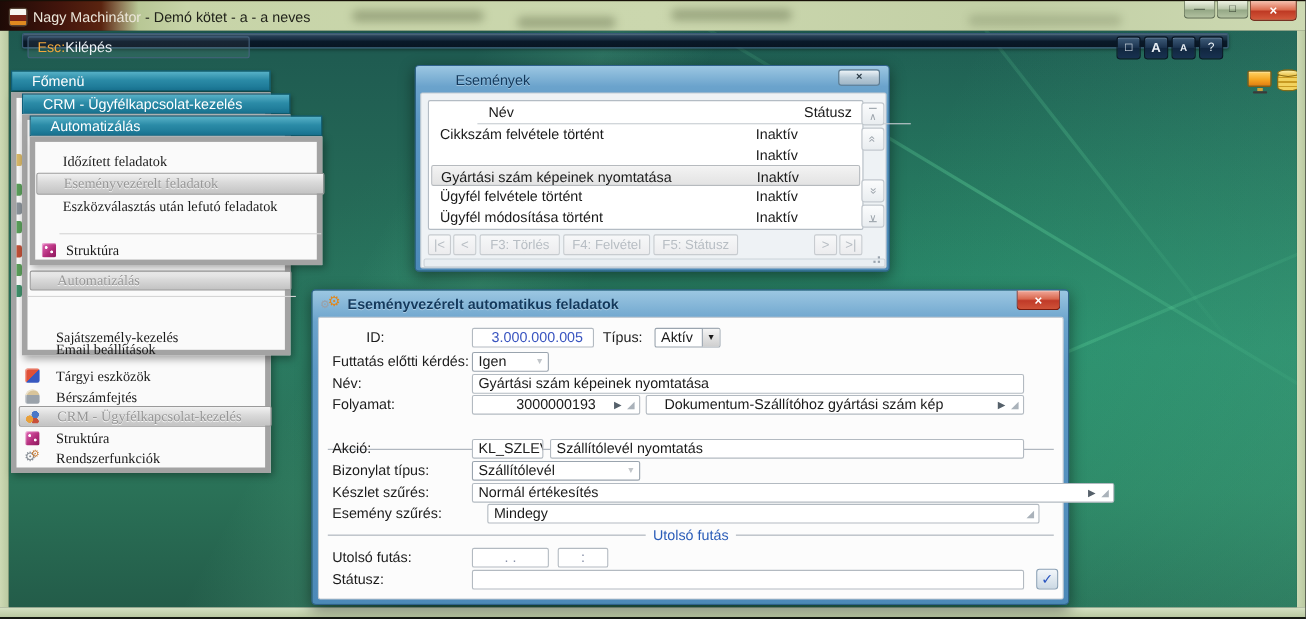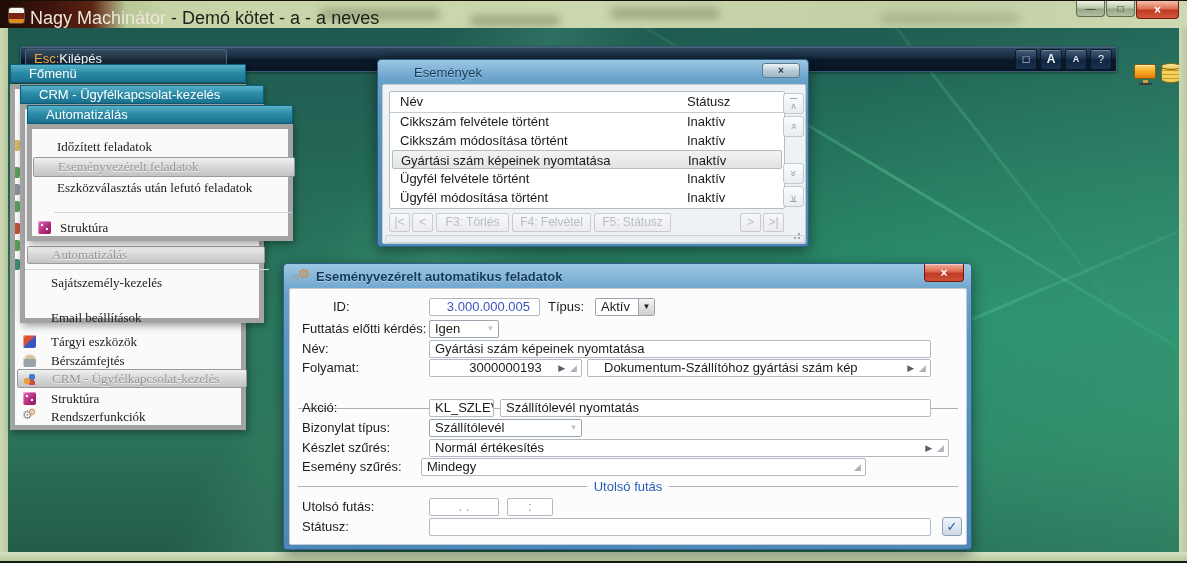--- a/index.html
+++ b/index.html
@@ -5,21 +5,21 @@
   html,body{margin:0;padding:0;background:#555;}
   .stage{position:relative;width:1187px;height:563px;overflow:hidden;
          font-family:"Liberation Sans","DejaVu Sans",sans-serif;
          background:#10150f;-webkit-font-smoothing:antialiased;}
   .abs{position:absolute;}
 
   
   .titlebar{left:0;top:0;width:1187px;height:28px;border-top:1px solid #171007;box-sizing:border-box;
     background:linear-gradient(90deg,#1e0a06 0px,#43150c 55px,#5a2410 92px,#8a7050 108px,#b8c795 126px,#c7d4a8 170px,#cbd7ae 50%,#c2cfa5 78%,#cdd9b2 100%);}
   .smudge{height:11px;border-radius:6px;background:rgba(85,95,60,.38);filter:blur(4px);}
-  .title-text{left:30px;top:7px;font-size:18px;white-space:pre;}
+  .title-text{left:30px;top:7px;font-size:13px;white-space:pre;}
   .title-p1{color:#ece7da;}
   .title-p2{color:#20221a;}
   .appicon{left:8px;top:6px;width:17px;height:17px;border:1px solid #5a4a3a;border-radius:3px;box-sizing:border-box;
     background:linear-gradient(180deg,#f8f6f0 0 36%,#7a2416 36% 72%,#e08a20 72%);}
   .wbtn{top:0;height:16px;border:1px solid #5f6d55;border-top:none;border-radius:0 0 4px 4px;box-sizing:border-box;
     background:linear-gradient(180deg,#eef3e4 0%,#bcc9ad 45%,#95a886 55%,#b2c1a0 100%);
     color:#303a2c;font-size:10px;line-height:14px;text-align:center;padding:0;cursor:default;}
   .wbtn.close{background:linear-gradient(180deg,#f6c0ae 0%,#dd7053 45%,#bf3a24 55%,#d4593c 100%);
     border-color:#6d2013;color:#fff;font-weight:bold;font-size:12px;height:18px;}
 
@@ -30,21 +30,21 @@
   .content{left:8px;top:28px;width:1171px;height:524px;overflow:hidden;
     background:
       linear-gradient(118deg,rgba(255,255,255,0) 30%,rgba(120,230,180,.16) 38%,rgba(255,255,255,0) 45%),
       linear-gradient(296deg,rgba(90,225,170,.22) 0%,rgba(0,0,0,0) 38%),
       radial-gradient(ellipse 900px 480px at 74% 58%,rgba(40,160,118,.5),rgba(0,0,0,0) 70%),
       linear-gradient(180deg,#1e5950 0%,#256a57 30%,#2b7a61 55%,#2a7157 80%,#235c49 100%);}
   .streak{position:absolute;height:3px;border-radius:2px;
     background:linear-gradient(90deg,rgba(110,235,170,0) 0%,rgba(110,235,170,.55) 50%,rgba(110,235,170,0) 100%);}
 
   
-  .menubar{left:12px;top:18px;width:1097px;height:26px;border:1px solid #3a5a77;border-radius:2px;box-sizing:border-box;
+  .menubar{left:12px;top:2px;width:1097px;height:14px;border:1px solid #3a5a77;border-radius:2px;box-sizing:border-box;
     background:linear-gradient(180deg,#2e4a62 0%,#16293c 45%,#0a1a2a 52%,#081522 100%);
     box-shadow:inset 0 1px rgba(255,255,255,.14),0 1px 3px rgba(0,0,0,.4);}
   .escchip{left:4px;top:2px;width:202px;height:20px;border:1px solid #46637e;border-radius:2px;box-sizing:border-box;
     background:rgba(255,255,255,.06);font-size:13px;line-height:18px;padding-left:8px;cursor:default;}
   .esc-key{color:#f2a83c;}
   .esc-cmd{color:#edf2f6;}
   .mbtns{right:4px;top:2px;display:flex;gap:3px;}
   .mbtn{width:22px;height:21px;border:1px solid #0a1826;border-radius:3px;box-sizing:border-box;
     background:linear-gradient(180deg,#3f5d7a 0%,#1c3450 48%,#112740 52%,#183150 100%);
     color:#e8eef4;text-align:center;line-height:19px;font-size:11px;padding:0;
@@ -206,51 +206,50 @@
 
     <div class="mitem" style="left:36px;top:318px;">Rendszerfunkciók</div>
     <div class="micon icon-gears" style="left:7px;top:320px;"><span>⚙</span><span class="g2">⚙</span></div>
   </div>
 
   <div class="abs mhead" style="left:20px;top:85px;width:244px;">CRM - Ügyfélkapcsolat-kezelés</div>
 
   <div class="abs mpanel" style="left:20px;top:104px;width:244px;height:219px;">
     <div class="selbar" style="left:2px;top:137px;width:238px;height:18px;line-height:16px;padding-left:24px;">Automatizálás</div>
     <div class="msep" style="left:0;top:160px;width:244px;"></div>
-    <div class="mitem" style="left:26px;top:164px;text-align:center;">Sajátszemély-kezelés</div>
+    <div class="mitem" style="left:26px;top:188px;text-align:center;">Sajátszemély-kezelés</div>
     <div class="mitem" style="left:26px;top:199px;">Email beállítások</div>
   </div>
 
   <div class="abs mhead" style="left:27px;top:105px;width:266px;">Automatizálás</div>
 
   <div class="abs mpanel" style="left:27px;top:124px;width:266px;height:117px;">
     <div class="mitem" style="left:25px;top:8px;">Időzített feladatok</div>
     <div class="selbar" style="left:1px;top:28px;width:262px;height:20px;line-height:18px;padding-left:24px;">Eseményvezérelt feladatok</div>
     <div class="mitem" style="left:25px;top:49px;">Eszközválasztás után lefutó feladatok</div>
     <div class="msep" style="left:22px;top:83px;width:238px;"></div>
     <div class="micon icon-cube" style="left:6px;top:92px;"></div>
     <div class="mitem" style="left:28px;top:89px;">Struktúra</div>
   </div>
 
   <div class="abs dlg" style="left:377px;top:59px;width:432px;height:188px;">
     <div class="dlg-title" style="left:36px;top:5px;">Események</div>
     <button class="closebtn" style="left:384px;top:3px;width:38px;height:15px;">×</button>
     <div class="dlg-body" style="left:4px;top:24px;width:424px;height:160px;background:#eef2f5;">
 
       <div class="elist" style="left:6px;top:6px;width:396px;height:118px;">
-        <div class="erow ehead" style="top:0;">
+        <div class="erow ehead" style="top:0;margin-left:44px;">
           <span class="c1">Név</span>
           <span class="c2">Státusz</span>
         </div>
         <div class="erow" style="top:20px;">
           <span class="c1">Cikkszám felvétele történt</span>
           <span class="c2">Inaktív</span>
         </div>
         <div class="erow" style="top:39px;">
-          <span class="c1">Cikkszám módosítása történt</span>
           <span class="c2">Inaktív</span>
         </div>
         <div class="erow sel" style="top:58px;height:19px;">
           <span class="c1">Gyártási szám képeinek nyomtatása</span>
           <span class="c2">Inaktív</span>
         </div>
         <div class="erow" style="top:77px;">
           <span class="c1">Ügyfél felvétele történt</span>
           <span class="c2">Inaktív</span>
         </div>
@@ -309,24 +308,24 @@
         </div>
 
       <div class="lbl" style="left:12px;top:110px;">Akció:</div>
       <div class="fld" style="left:139px;top:110px;width:65px;">KL_SZLEV</div>
       <div class="fld" style="left:210px;top:110px;width:431px;">Szállítólevél nyomtatás</div>
 
       <div class="lbl" style="left:12px;top:130px;">Bizonylat típus:</div>
       <div class="combo dis" style="left:139px;top:130px;width:153px;"><span>Szállítólevél</span><span class="ca">▼</span></div>
 
       <div class="lbl" style="left:12px;top:150px;">Készlet szűrés:</div>
-      <div class="fld" style="left:139px;top:150px;width:520px;"><span>Normál értékesítés</span><span class="arr"><span class="nx">▶</span><span class="cr">◢</span></span></div>
+      <div class="fld" style="left:139px;top:150px;width:584px;"><span>Normál értékesítés</span><span class="arr"><span class="nx">▶</span><span class="cr">◢</span></span></div>
 
       <div class="lbl" style="left:12px;top:169px;">Esemény szűrés:</div>
-      <div class="fld" style="left:131px;top:169px;width:445px;"><span>Mindegy</span><span class="arr"><span class="cr">◢</span></span></div>
+      <div class="fld" style="left:153px;top:169px;width:502px;"><span>Mindegy</span><span class="arr"><span class="cr">◢</span></span></div>
 
       <div class="sect" style="left:8px;top:189px;width:660px;">
           <span>Utolsó futás</span>
         </div>
 
       <div class="lbl" style="left:12px;top:209px;">Utolsó futás:</div>
       <div class="fld center gray" style="left:139px;top:209px;width:70px;">. .</div>
       <div class="fld center gray" style="left:217px;top:209px;width:46px;">:</div>
 
       <div class="lbl" style="left:12px;top:229px;">Státusz:</div>

